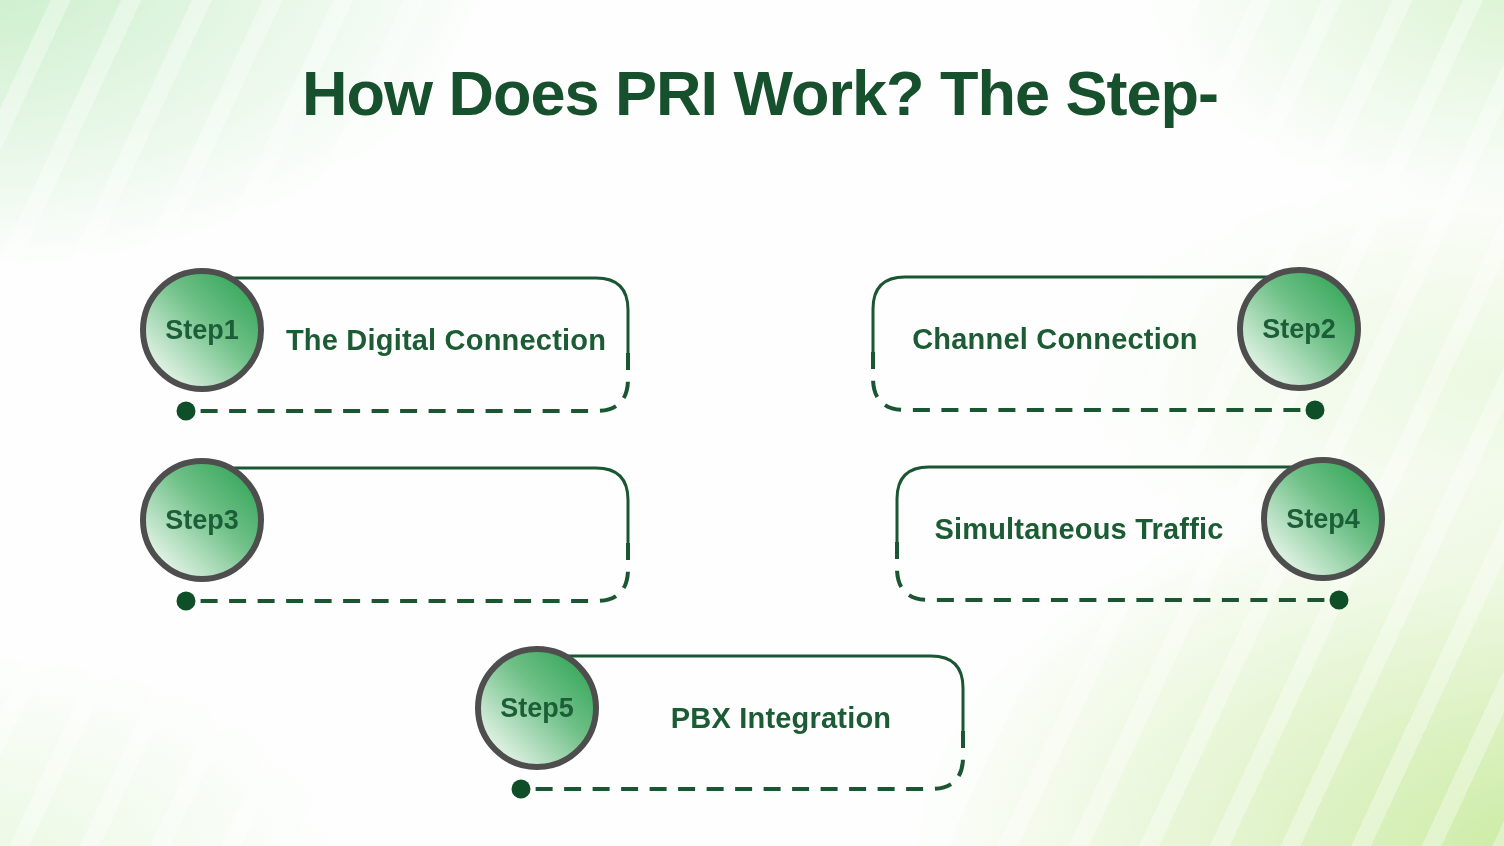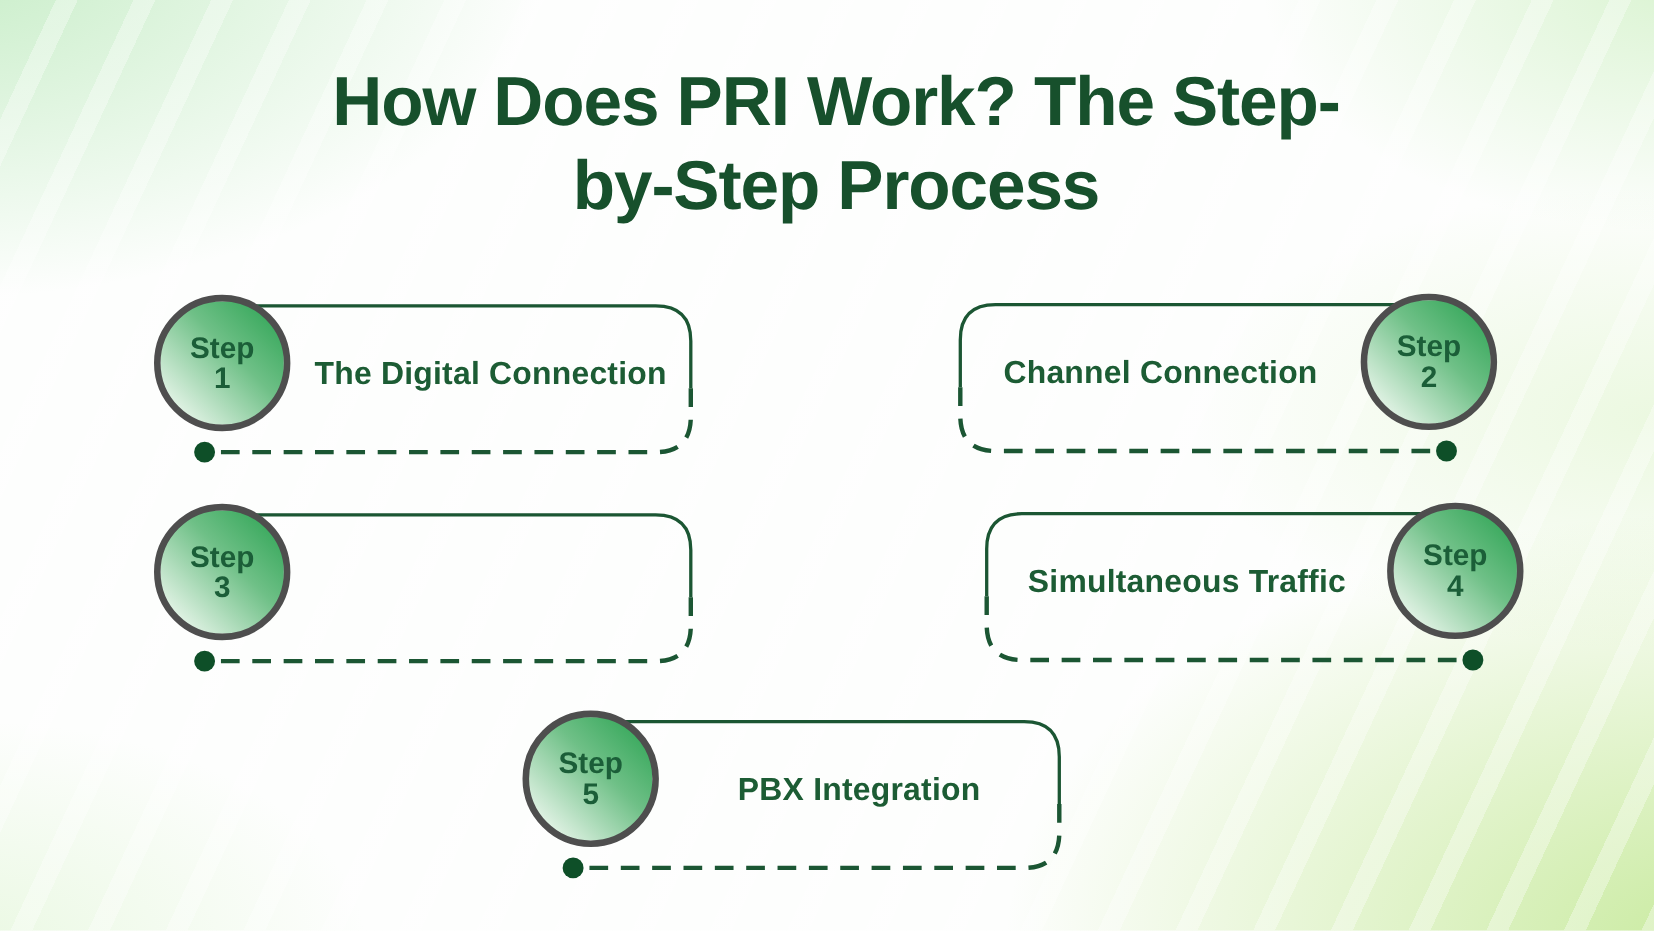--- a/index.html
+++ b/index.html
@@ -50,21 +50,21 @@
   .outline .solid { fill: none; stroke: #1b5633; stroke-width: 3; }
   .outline .dash  { fill: none; stroke: #1b5633; stroke-width: 4; stroke-dasharray: 17 11.5; }
   .outline .dot   { fill: #0e4f28; stroke: none; }
 
   .badge {
     position: absolute; top: 0;
     width: 124px; height: 124px;
     border: 6px solid #4e4e4e;
     border-radius: 50%;
     background: linear-gradient(225deg, #27a14f 0%, #6fc087 42%, #eef8ef 92%);
-    display: flex; flex-direction: column;
+    display: flex; flex-direction: row;
     align-items: center; justify-content: center;
     color: #1b5e38;
     font-weight: bold;
     font-size: 27px;
     line-height: 1.05;
     z-index: 2;
   }
   .card.left  .badge { left: 0; }
   .card.right .badge { right: 0; }
 
@@ -86,21 +86,20 @@
   .pos-4 { left: 885px; top: 457px; }
   .pos-5 { left: 475px; top: 646px; }
 </style>
 </head>
 <body>
 
 <div class="canvas">
 
   <h1 class="title">
     <span>How Does PRI Work? The Step-</span>
-    <span>by-Step Process</span>
   </h1>
 
   <div class="card left pos-1">
     <svg class="outline" viewBox="0 0 500 165" aria-hidden="true">
       <path class="solid" d="M 60 10 H 456 Q 488 10 488 42 V 85"></path>
       <path class="dash" d="M 488 85 V 111 Q 488 143 456 143 H 58"></path>
       <circle class="dot" cx="46" cy="143" r="9.5"></circle>
     </svg>
     <div class="badge">
       <span>Step</span>

